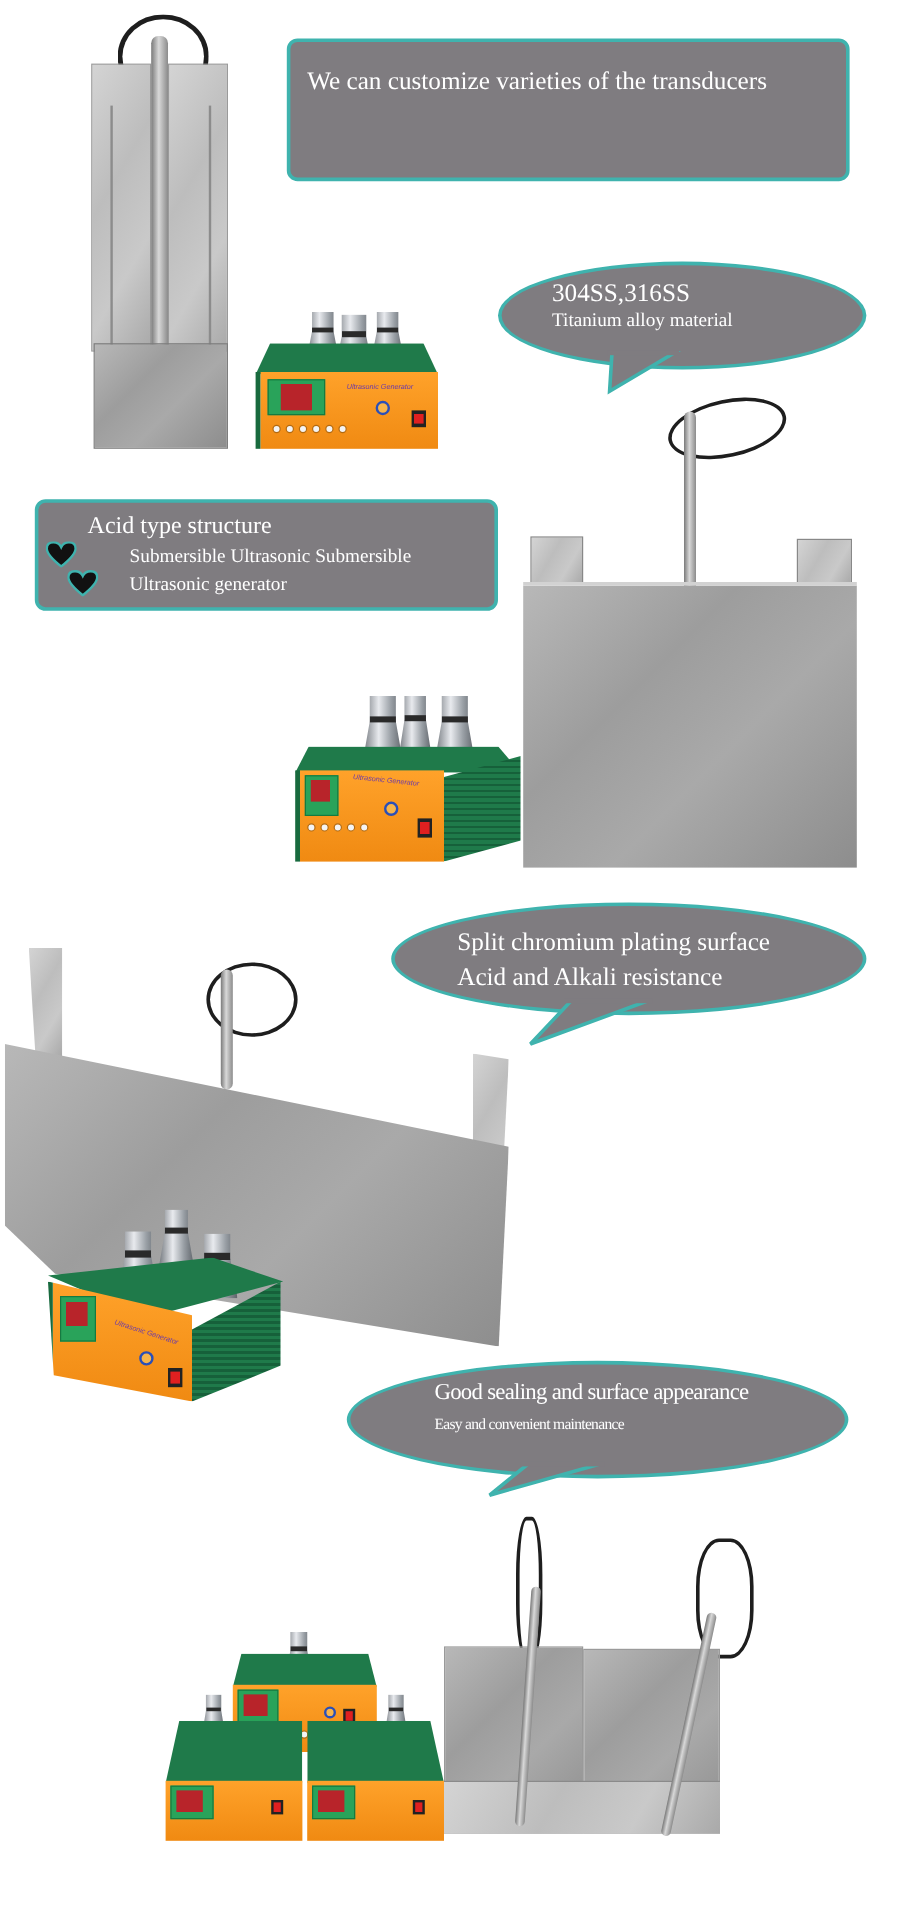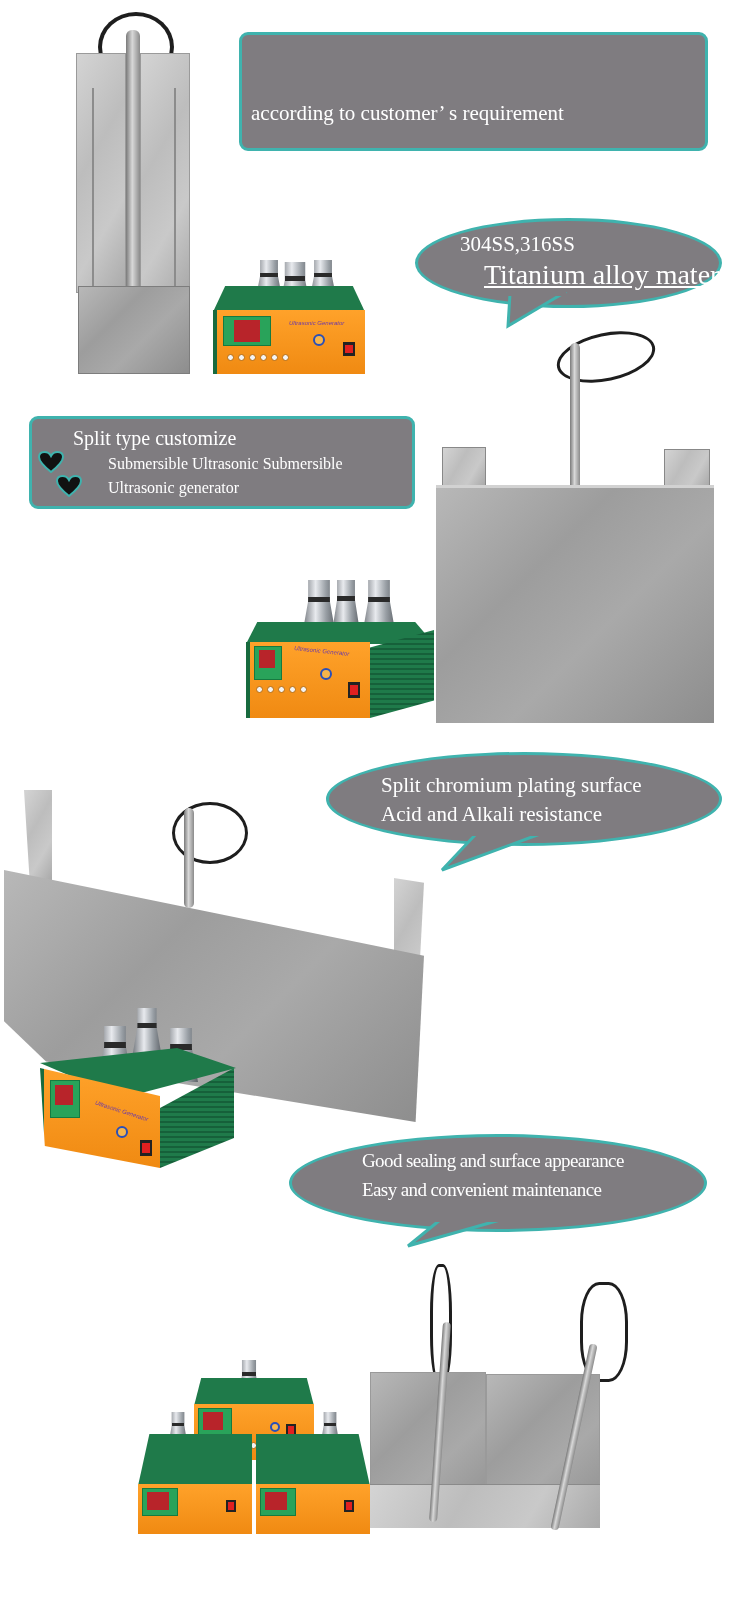--- a/index.html
+++ b/index.html
@@ -79,21 +79,21 @@
   <div class="cable" style="left:28px;top:4px;width:76px;height:70px;border-bottom-color:transparent;"></div>
   <div class="abs steel-light" style="left:6px;top:45px;width:50px;height:240px;border:1px solid #9a9a9a;"></div>
   <div class="abs steel-light" style="left:70px;top:45px;width:50px;height:240px;border:1px solid #9a9a9a;"></div>
   <div class="abs" style="left:22px;top:80px;width:2px;height:200px;background:#8c8c8c;"></div>
   <div class="abs" style="left:104px;top:80px;width:2px;height:200px;background:#8c8c8c;"></div>
   <div class="abs rod" style="left:56px;top:22px;width:14px;height:260px;border-radius:6px 6px 0 0;"></div>
   <div class="abs steel" style="left:8px;top:278px;width:112px;height:88px;border:1px solid #7d7d7d;"></div>
 </div>
 
 <div class="abs rect-callout" style="left:239px;top:32px;width:469px;height:119px;">
-  <div class="callout-text" style="left:9px;top:66px;font-size:21px;">according to customer’ s requirement</div>
+  <div class="callout-text" style="left:14px;top:20px;font-size:21px;">We can customize varieties of the transducers</div>
 </div>
 
 <div class="gen" style="left:213px;top:258px;width:152px;height:116px;">
   <div class="horn" style="left:42px;top:2px;width:28px;height:42px;"></div>
   <div class="horn" style="left:66px;top:4px;width:32px;height:48px;"></div>
   <div class="horn" style="left:96px;top:2px;width:28px;height:42px;"></div>
   <div class="top" style="top:28px;height:26px;clip-path:polygon(8% 0,92% 0,100% 100%,0 100%);"></div>
   <div class="front" style="height:64px;">
     <div class="display" style="left:6px;top:6px;width:48px;height:30px;">
         <div class="lcd" style="left:10px;top:3px;width:26px;height:22px;"></div>
@@ -113,24 +113,24 @@
       </div>
   </div>
 </div>
 
 <div class="oval" style="left:415px;top:218px;width:307px;height:90px;"></div>
 <svg class="tail" style="left:500px;top:292px;" width="70" height="40" viewBox="0 0 70 40">
   <path d="M10 2 L8 34 L62 2 Z" fill="#7f7c80" stroke="#3fb3ae" stroke-width="3"></path>
   <rect x="6" y="0" width="60" height="4" fill="#7f7c80"></rect>
 </svg>
 <div class="callout-text" style="left:460px;top:232px;font-size:21px;">304SS,316SS</div>
-<div class="callout-text" style="left:484px;top:259px;font-size:28px;text-decoration:underline;">Titanium alloy  material</div>
+<div class="callout-text" style="left:460px;top:259px;font-size:16px;">Titanium alloy  material</div>
 
 <div class="abs rect-callout" style="left:29px;top:416px;width:386px;height:93px;">
-  <div class="callout-text" style="left:41px;top:8px;font-size:20px;">Split type customize</div>
+  <div class="callout-text" style="left:41px;top:8px;font-size:20px;">Acid type structure</div>
   <svg class="heart" style="left:6px;top:32px;" viewBox="0 0 26 22">
       <path d="M13 21 C3 13 1 9 1 6 C1 3 3 1 6.5 1 C9.5 1 12 3 13 5 C14 3 16.5 1 19.5 1 C23 1 25 3 25 6 C25 9 23 13 13 21 Z" fill="#111" stroke="#3fb3ae" stroke-width="2"></path>
     </svg>
   <div class="callout-text" style="left:76px;top:36px;font-size:16px;">Submersible Ultrasonic Submersible</div>
   <svg class="heart" style="left:24px;top:56px;" viewBox="0 0 26 22">
       <path d="M13 21 C3 13 1 9 1 6 C1 3 3 1 6.5 1 C9.5 1 12 3 13 5 C14 3 16.5 1 19.5 1 C23 1 25 3 25 6 C25 9 23 13 13 21 Z" fill="#111" stroke="#3fb3ae" stroke-width="2"></path>
     </svg>
   <div class="callout-text" style="left:76px;top:60px;font-size:16px;">Ultrasonic generator</div>
 </div>
 
@@ -200,21 +200,21 @@
   </div>
   <div class="side" style="left:120px;top:60px;width:74px;height:100px;clip-path:polygon(0 40%,100% 0,100% 70%,0 100%);"></div>
 </div>
 
 <div class="oval" style="left:289px;top:1134px;width:418px;height:98px;"></div>
 <svg class="tail" style="left:400px;top:1218px;" width="110" height="32" viewBox="0 0 110 32">
   <path d="M40 2 L8 28 L100 2 Z" fill="#7f7c80" stroke="#3fb3ae" stroke-width="3"></path>
   <rect x="34" y="0" width="70" height="4" fill="#7f7c80"></rect>
 </svg>
 <div class="callout-text" style="left:362px;top:1150px;font-size:19px;letter-spacing:-0.6px;">Good sealing and surface appearance</div>
-<div class="callout-text" style="left:362px;top:1179px;font-size:19px;letter-spacing:-0.6px;">Easy and convenient maintenance</div>
+<div class="callout-text" style="left:362px;top:1179px;font-size:13px;letter-spacing:-0.6px;">Easy and convenient maintenance</div>
 
 <div class="abs" style="left:138px;top:1360px;width:232px;height:176px;">
 
   <div class="gen" style="left:56px;top:0;width:120px;height:100px;">
     <div class="horn" style="left:44px;top:0;width:22px;height:40px;"></div>
     <div class="top" style="top:18px;height:28px;clip-path:polygon(6% 0,94% 0,100% 100%,0 100%);"></div>
     <div class="front" style="height:56px;border-left:none;">
       <div class="display" style="left:4px;top:4px;width:34px;height:28px;">
           <div class="lcd" style="left:4px;top:3px;width:20px;height:18px;"></div>
         </div>

